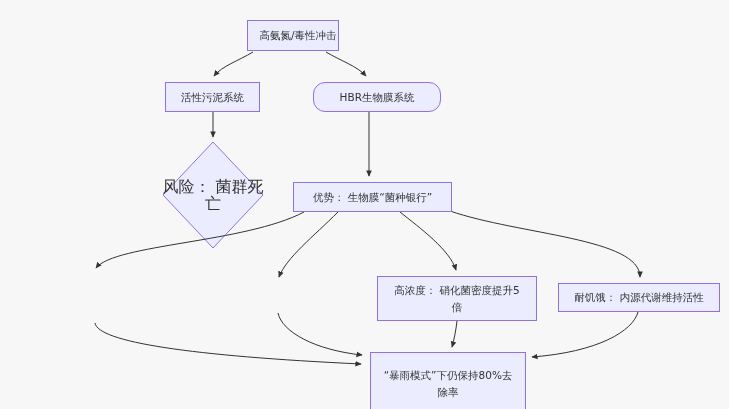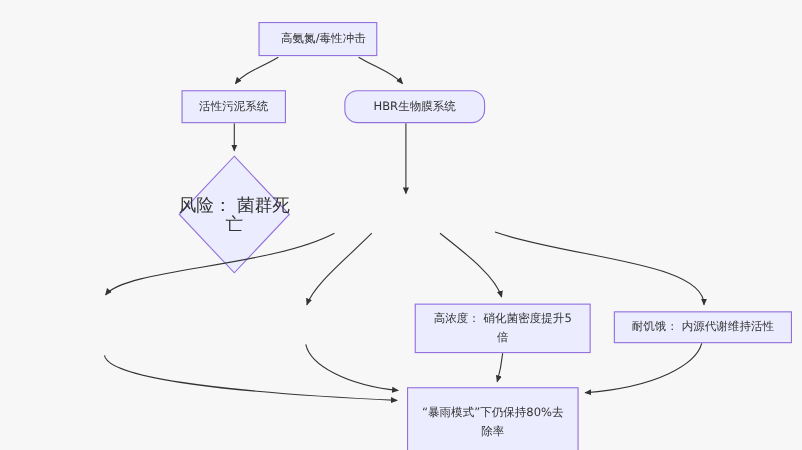--- a/index.html
+++ b/index.html
@@ -86,36 +86,39 @@
     <path class="edge" d="M 304 212 C 245 243, 115 244, 96 268" marker-end="url(#arrow)"></path>
     <path class="edge" d="M 338 212 C 314 236, 286 258, 279 277" marker-end="url(#arrow)"></path>
     <path class="edge" d="M 400 212 C 420 228, 450 250, 456 270" marker-end="url(#arrow)"></path>
     <path class="edge" d="M 450 211 C 520 235, 640 238, 640 277" marker-end="url(#arrow)"></path>
     <path class="edge" d="M 95 323 C 98 342, 190 356, 361 364" marker-end="url(#arrow)"></path>
     <path class="edge" d="M 278 313 C 282 332, 315 350, 362 355" marker-end="url(#arrow)"></path>
     <path class="edge" d="M 457 321 C 456 330, 454 340, 452 347" marker-end="url(#arrow)"></path>
     <path class="edge" d="M 638 312 C 633 331, 598 352, 532 357" marker-end="url(#arrow)"></path>
   </svg>
 
-  <div class="node" style="left:235px; top:20px; width:108px; height:31px;padding-left:10px;">
+  <div class="node" style="left:247px; top:20px; width:92px; height:31px;padding-left:10px;">
     <span>高氨氮/毒性冲击</span>
   </div>
 
   <div class="node" style="left:165px; top:82px; width:95px; height:30px;">
     <span>活性污泥系统</span>
   </div>
 
   <div class="node" style="left:313px; top:82px; width:128px; height:30px;border-radius:12px;">
     <span>HBR生物膜系统</span>
   </div>
 
   <div class="label-only" style="left:155px; top:180px; width:116px; height:30px;">
     <span>风险： 菌群死亡</span>
   </div>
 
+  <div class="node" style="left:293px; top:182px; width:159px; height:30px;">
+    <span>优势： 生物膜“菌种银行”</span>
+  </div>
 
 
 
   <div class="node" style="left:377px; top:276px; width:160px; height:45px; padding:0 8px;">
     <span>高浓度： 硝化菌密度提升5
 倍</span>
   </div>
 
   <div class="node" style="left:558px; top:283px; width:162px; height:29px;">
     <span>耐饥饿： 内源代谢维持活性</span>

